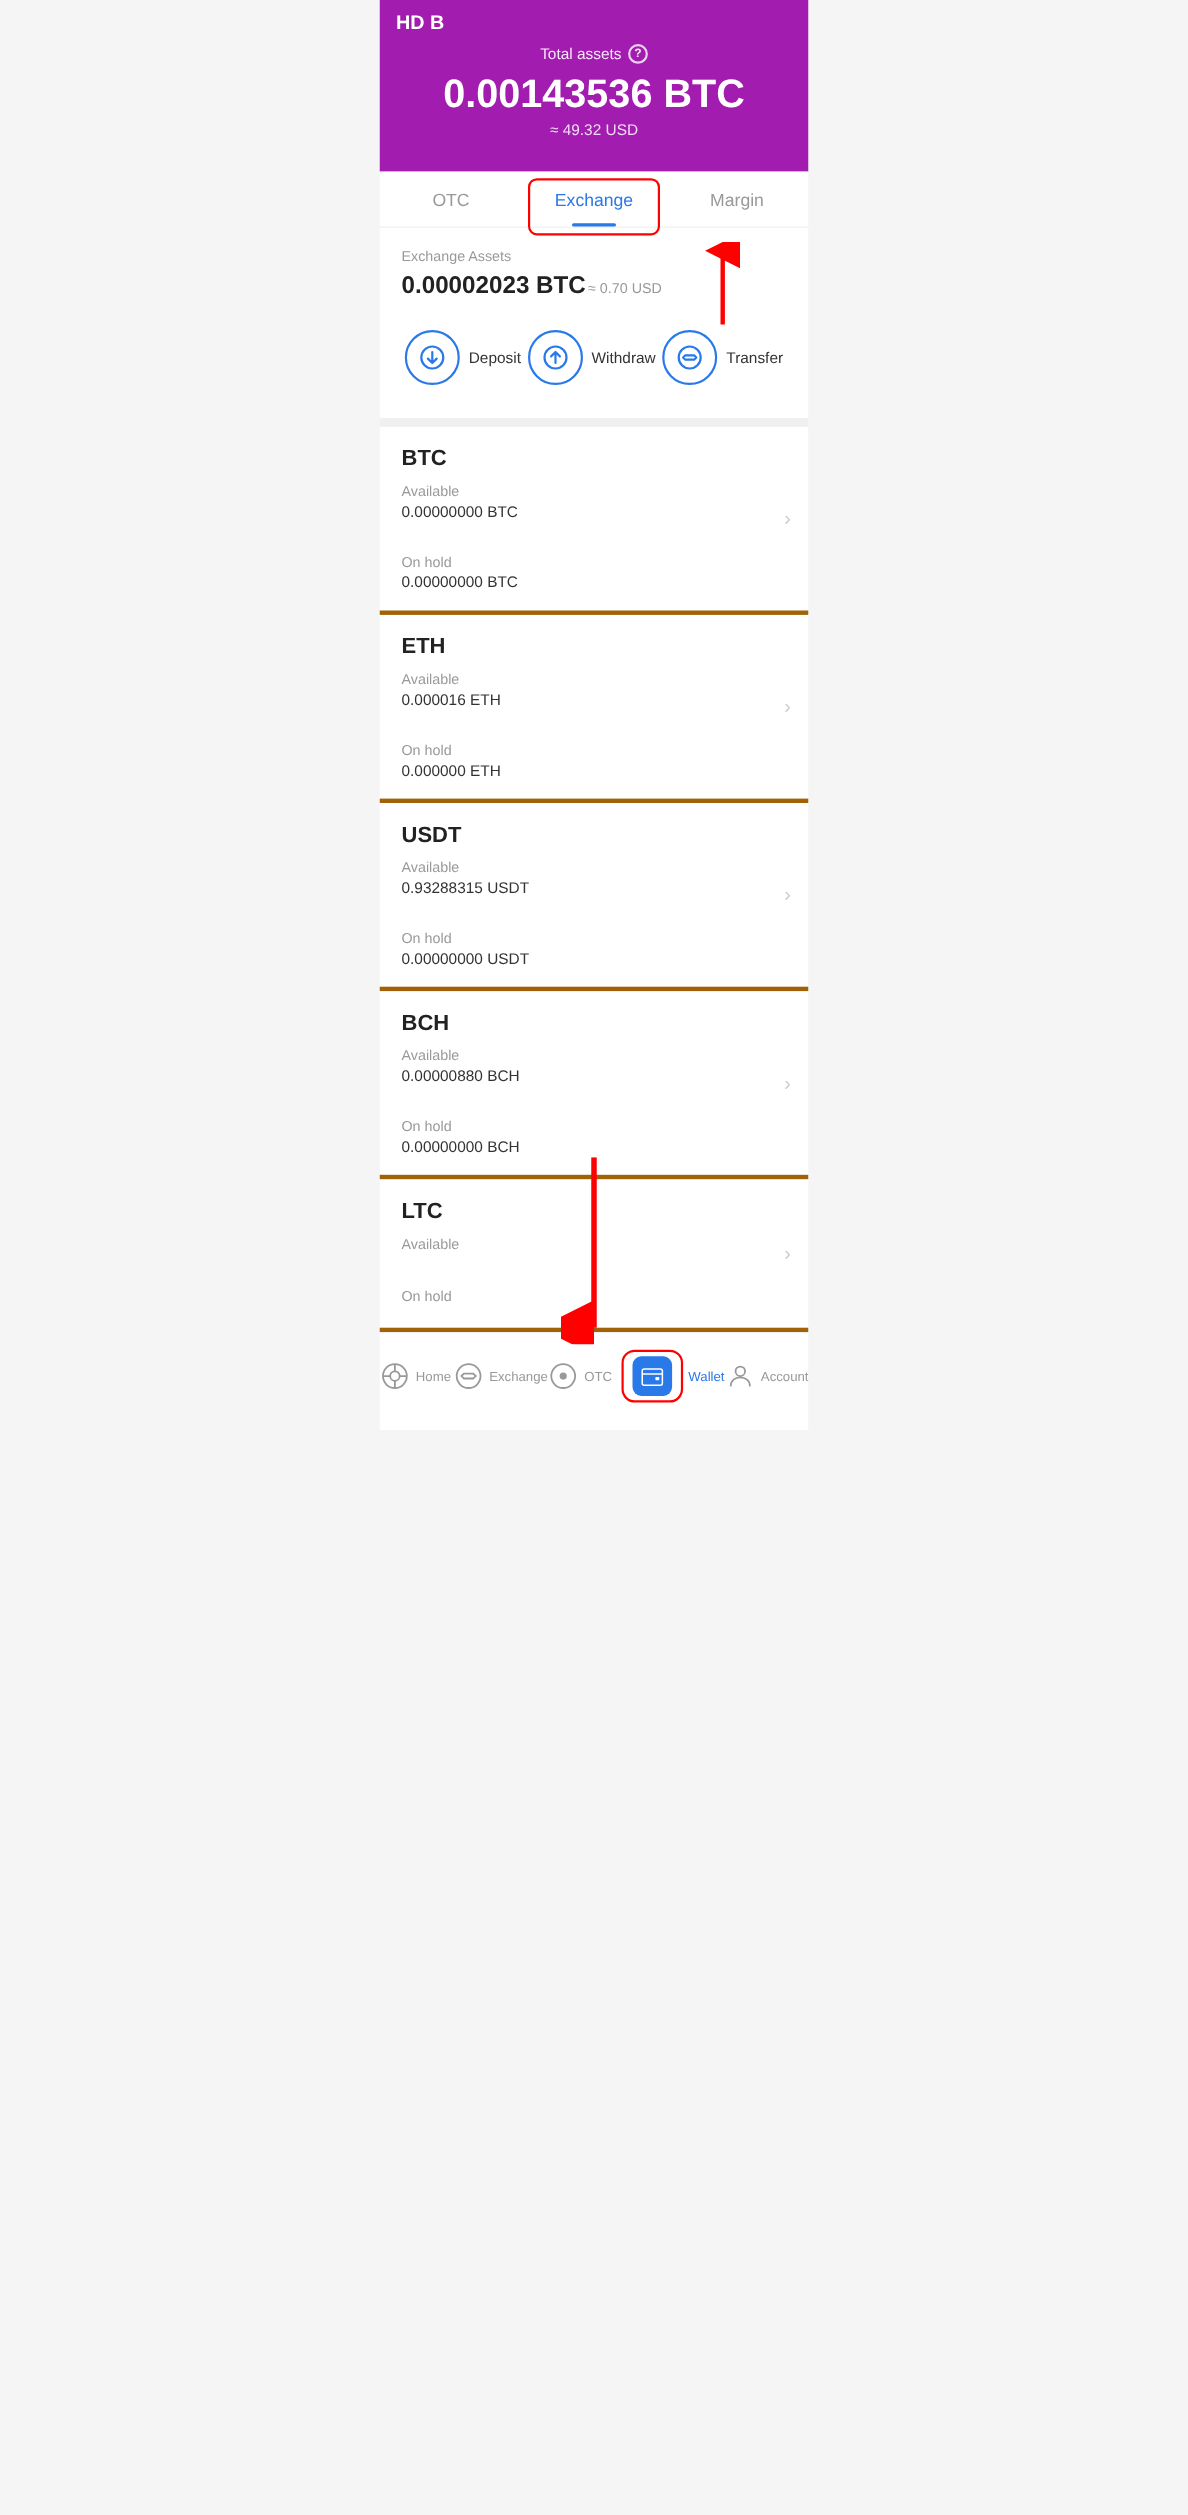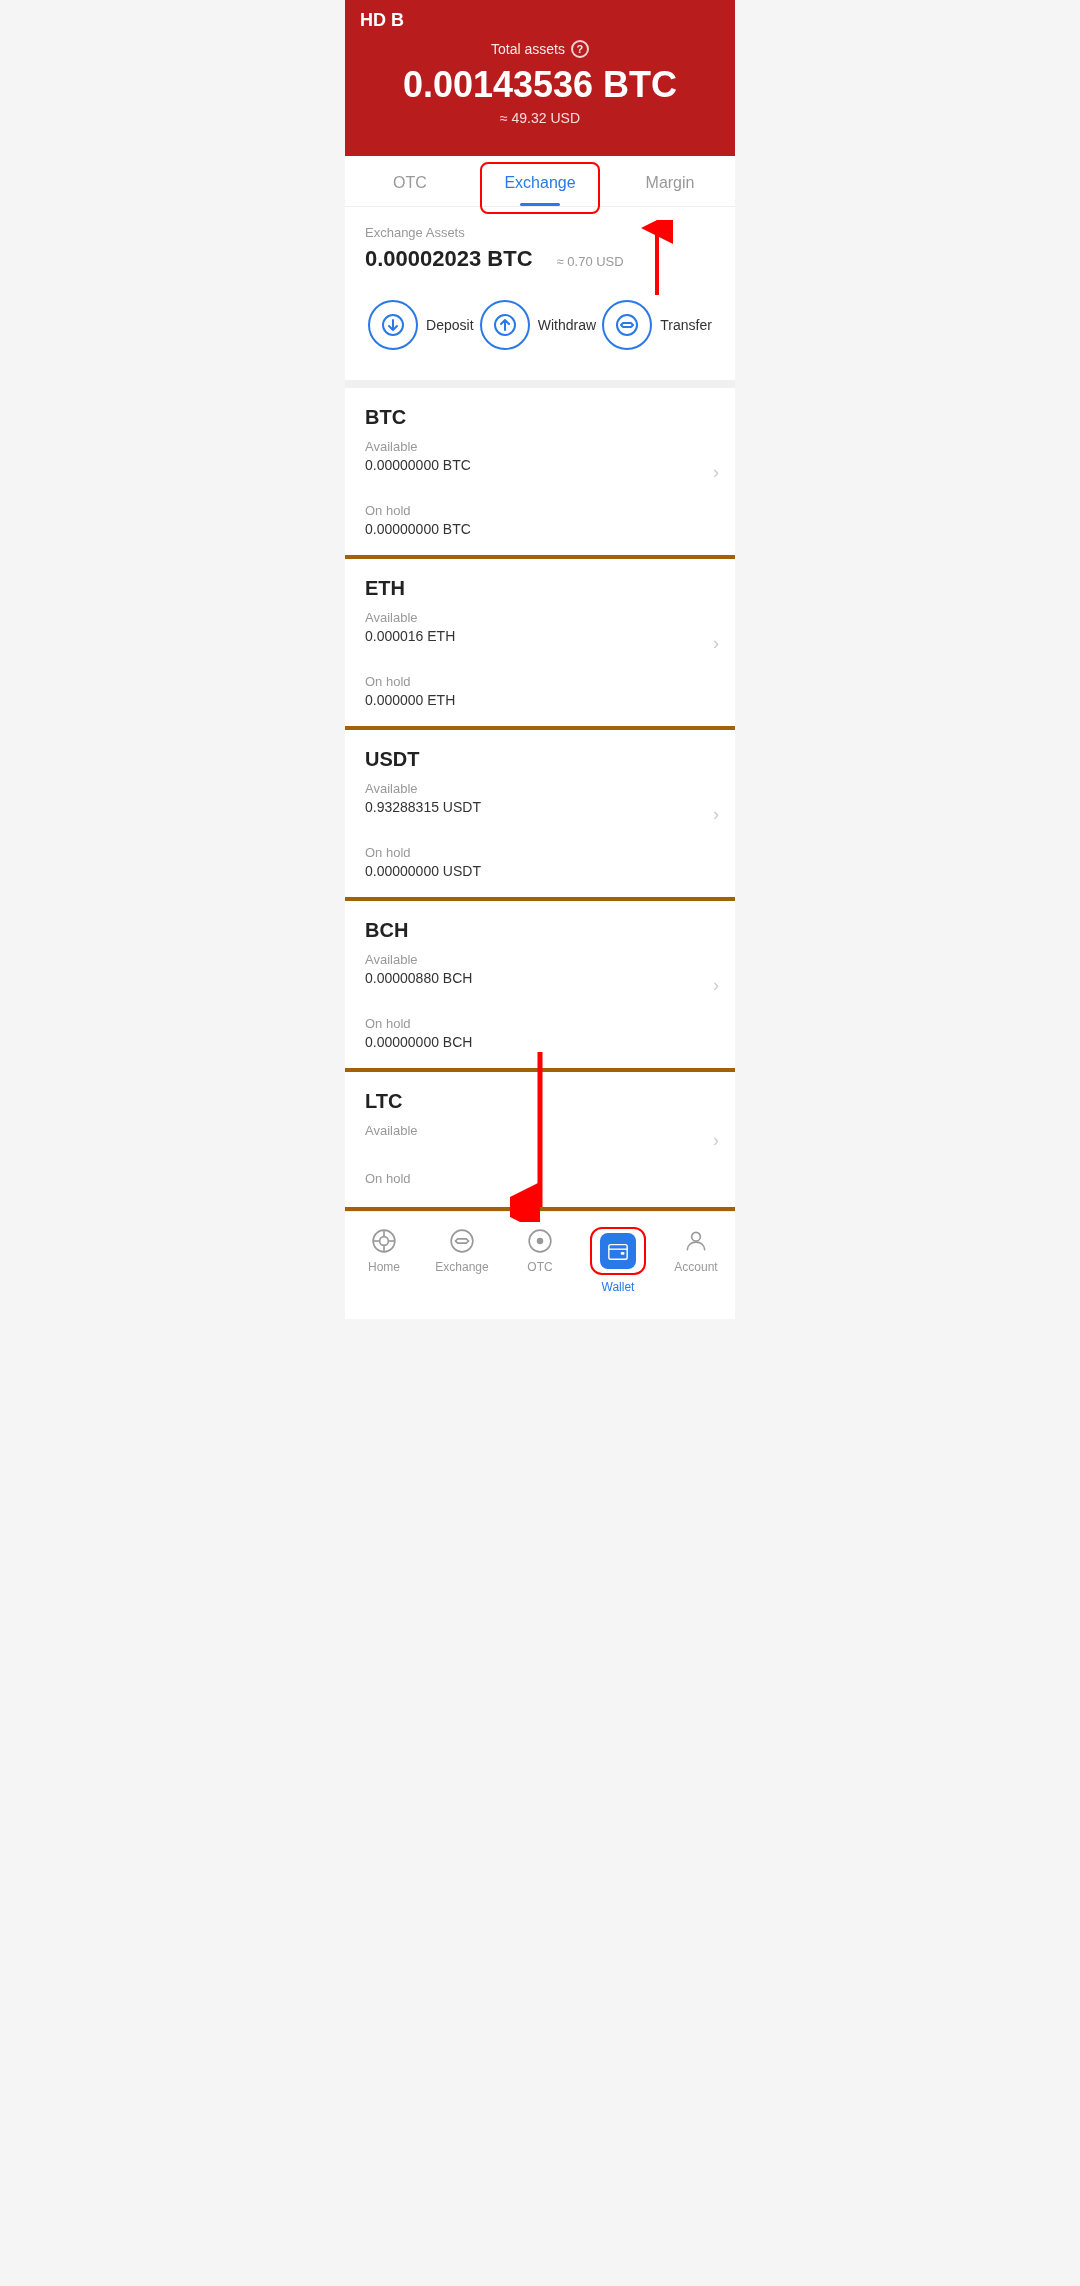--- a/index.html
+++ b/index.html
@@ -8,21 +8,21 @@
       font-family: -apple-system, BlinkMacSystemFont, 'Segoe UI', sans-serif;
       background: #f5f5f5;
       width: 390px;
       margin: 0 auto;
       position: relative;
       overflow-x: hidden;
     }
 
     
     .header {
-      background: #b91c1c;
+      background: #a21caf;
       padding: 40px 20px 30px;
       text-align: center;
       color: white;
     }
     .header-logo {
       position: absolute;
       top: 10px;
       left: 15px;
       color: white;
       font-size: 18px;
@@ -108,21 +108,21 @@
       padding: 18px 20px 10px;
     }
     .exchange-assets-label {
       font-size: 13px;
       color: #999;
       margin-bottom: 6px;
     }
     .exchange-assets-row {
       display: flex;
       align-items: baseline;
-      gap: 24px;
+      gap: 2px;
       margin-bottom: 18px;
     }
     .exchange-btc {
       font-size: 22px;
       font-weight: bold;
       color: #222;
     }
     .exchange-usd {
       font-size: 13px;
       color: #999;
@@ -209,21 +209,21 @@
       background: white;
       display: flex;
       border-top: 1px solid #eee;
       padding: 10px 0 20px;
       position: sticky;
       bottom: 0;
     }
     .nav-item {
       flex: 1;
       display: flex;
-      flex-direction: column;
+      flex-direction: row;
       align-items: center;
       gap: 5px;
       cursor: pointer;
       padding: 5px 0;
     }
     .nav-icon {
       width: 28px;
       height: 28px;
       display: flex;
       align-items: center;

